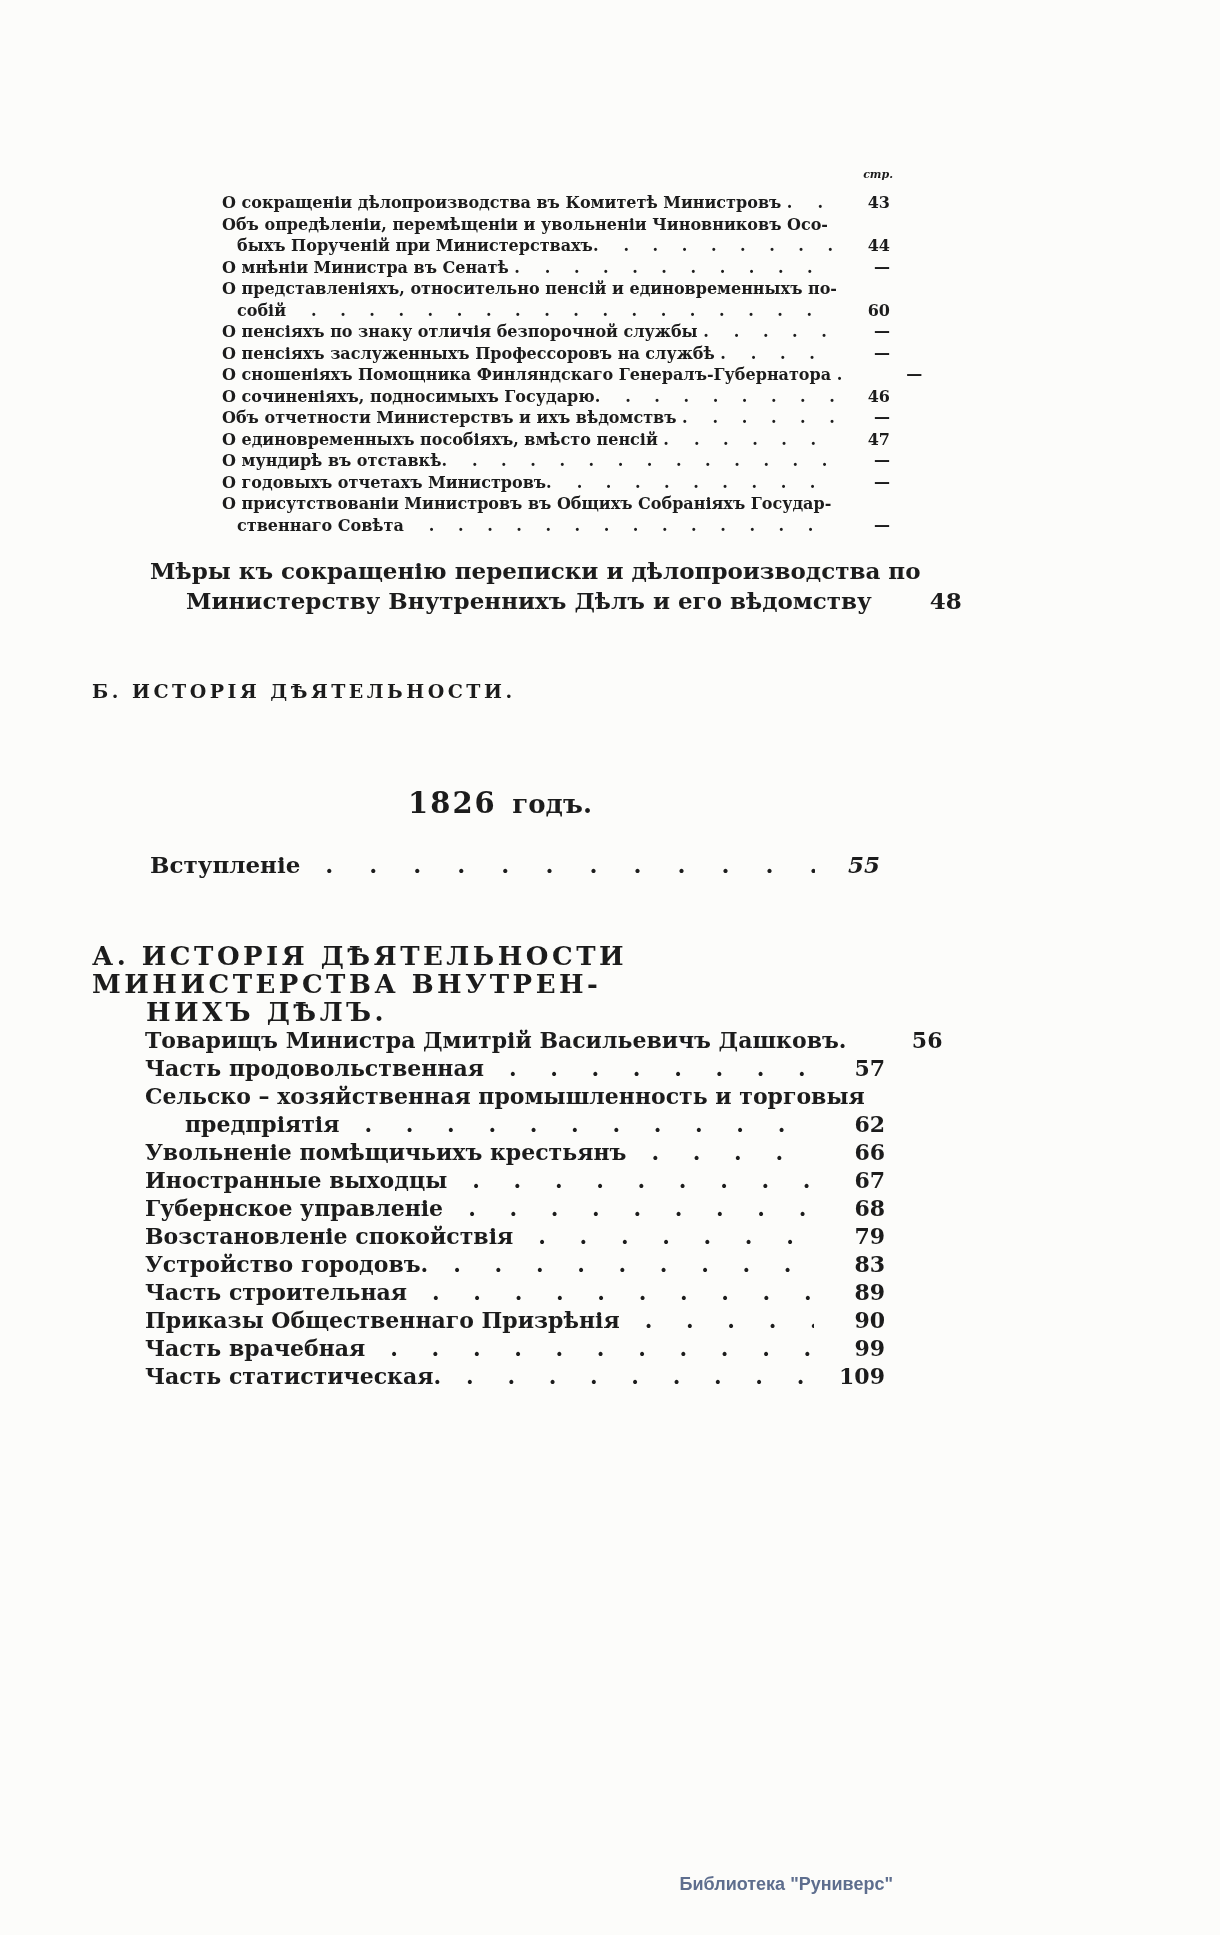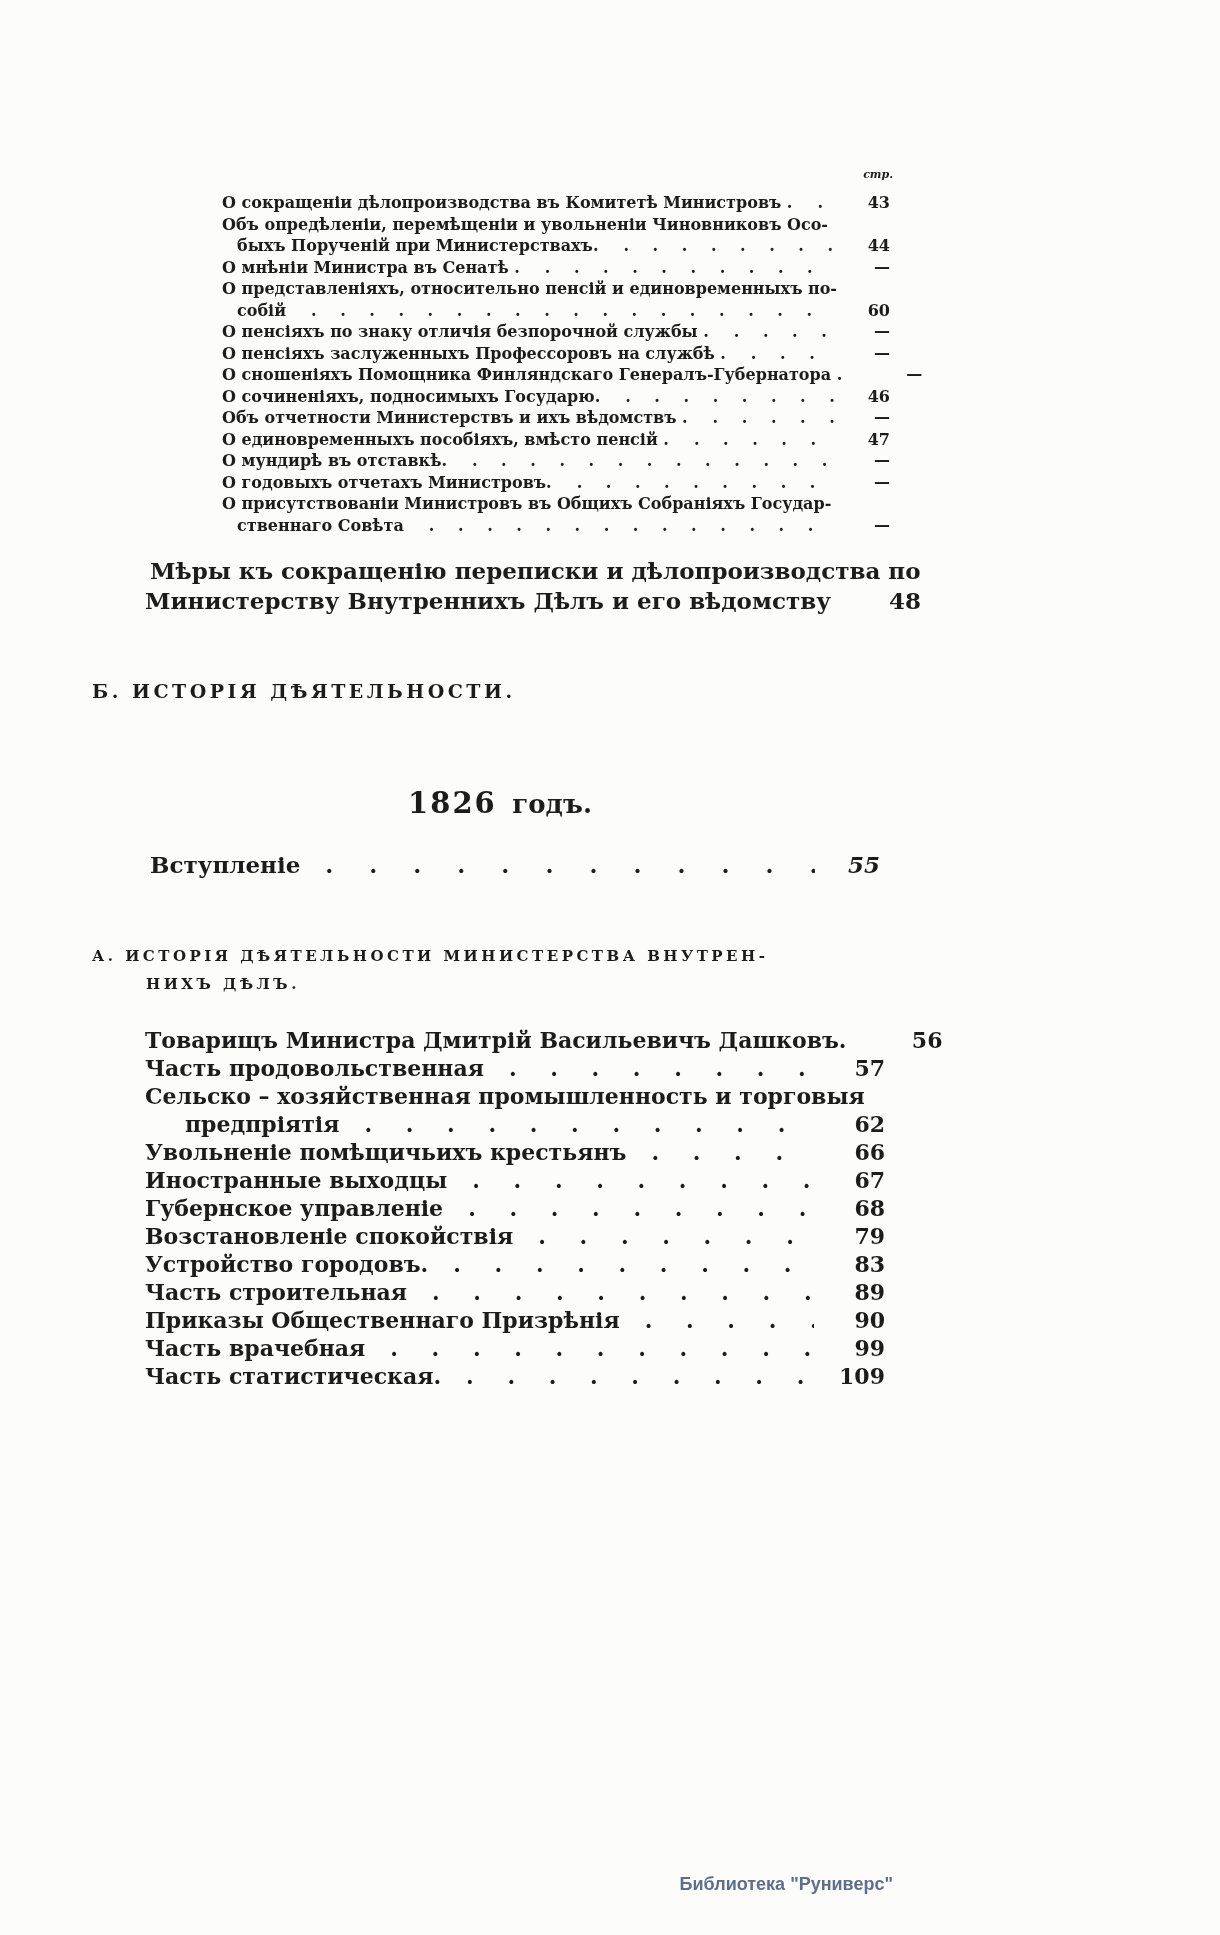--- a/index.html
+++ b/index.html
@@ -14,35 +14,35 @@
   .leader { flex:1 1 auto; overflow:hidden; margin:0 6px; }
   .leader::after { content:". . . . . . . . . . . . . . . . . . . . . . . . . . . . . . . . . . . . . . . . . . . . . . . . . . . ."; }
   .pg { flex:0 0 auto; text-align:right; }
 
   .toc-small { position:absolute; left:222px; top:192px; width:668px; font-size:16px; font-weight:700; line-height:21.5px; }
   .toc-small .cont { padding-left:15px; }
   .toc-small .leader::after { letter-spacing:9px; }
   .toc-small .pg { min-width:30px; }
 
   .measures { position:absolute; left:150px; top:556px; width:730px; font-size:23px; font-weight:700; line-height:30px; }
-  .measures .cont { padding-left:36px;justify-content:center; }
+  .measures .cont { padding-left:36px; }
   .measures .leader::after { letter-spacing:12px; }
   .measures .pg { min-width:40px; }
 
   .section-b { position:absolute; left:92px; top:680px; font-size:19px; font-weight:700; letter-spacing:3.5px; }
 
   .year { position:absolute; left:0; top:786px; width:1000px; text-align:center; font-weight:700; }
   .year .num { font-size:29px; letter-spacing:2px; }
   .year .word { font-size:26px; margin-left:10px; }
 
   .intro { position:absolute; left:150px; top:850px; width:730px; font-size:23px; font-weight:700; line-height:30px; }
   .intro .leader::after { letter-spacing:14px; }
   .intro .pg { min-width:40px;font-style:italic; }
 
-  .section-a { position:absolute; left:92px; top:942px; width:812px; font-size:15px; font-weight:700; letter-spacing:3.5px; line-height:28px; }
+  .section-a { position:absolute; left:92px; top:942px; width:812px; font-size:26px; font-weight:700; letter-spacing:3.5px; line-height:28px; }
   .section-a .l2 { padding-left:54px; }
 
   .toc-large { position:absolute; left:145px; top:1026px; width:740px; font-size:22px; font-weight:700; line-height:28px; }
   .toc-large .cont { padding-left:40px; }
   .toc-large .leader::after { letter-spacing:13px; }
   .toc-large .pg { min-width:46px; }
 
   .watermark {
     position:absolute; top:1874px; right:327px;
     font-family:"Liberation Sans","DejaVu Sans",sans-serif;

